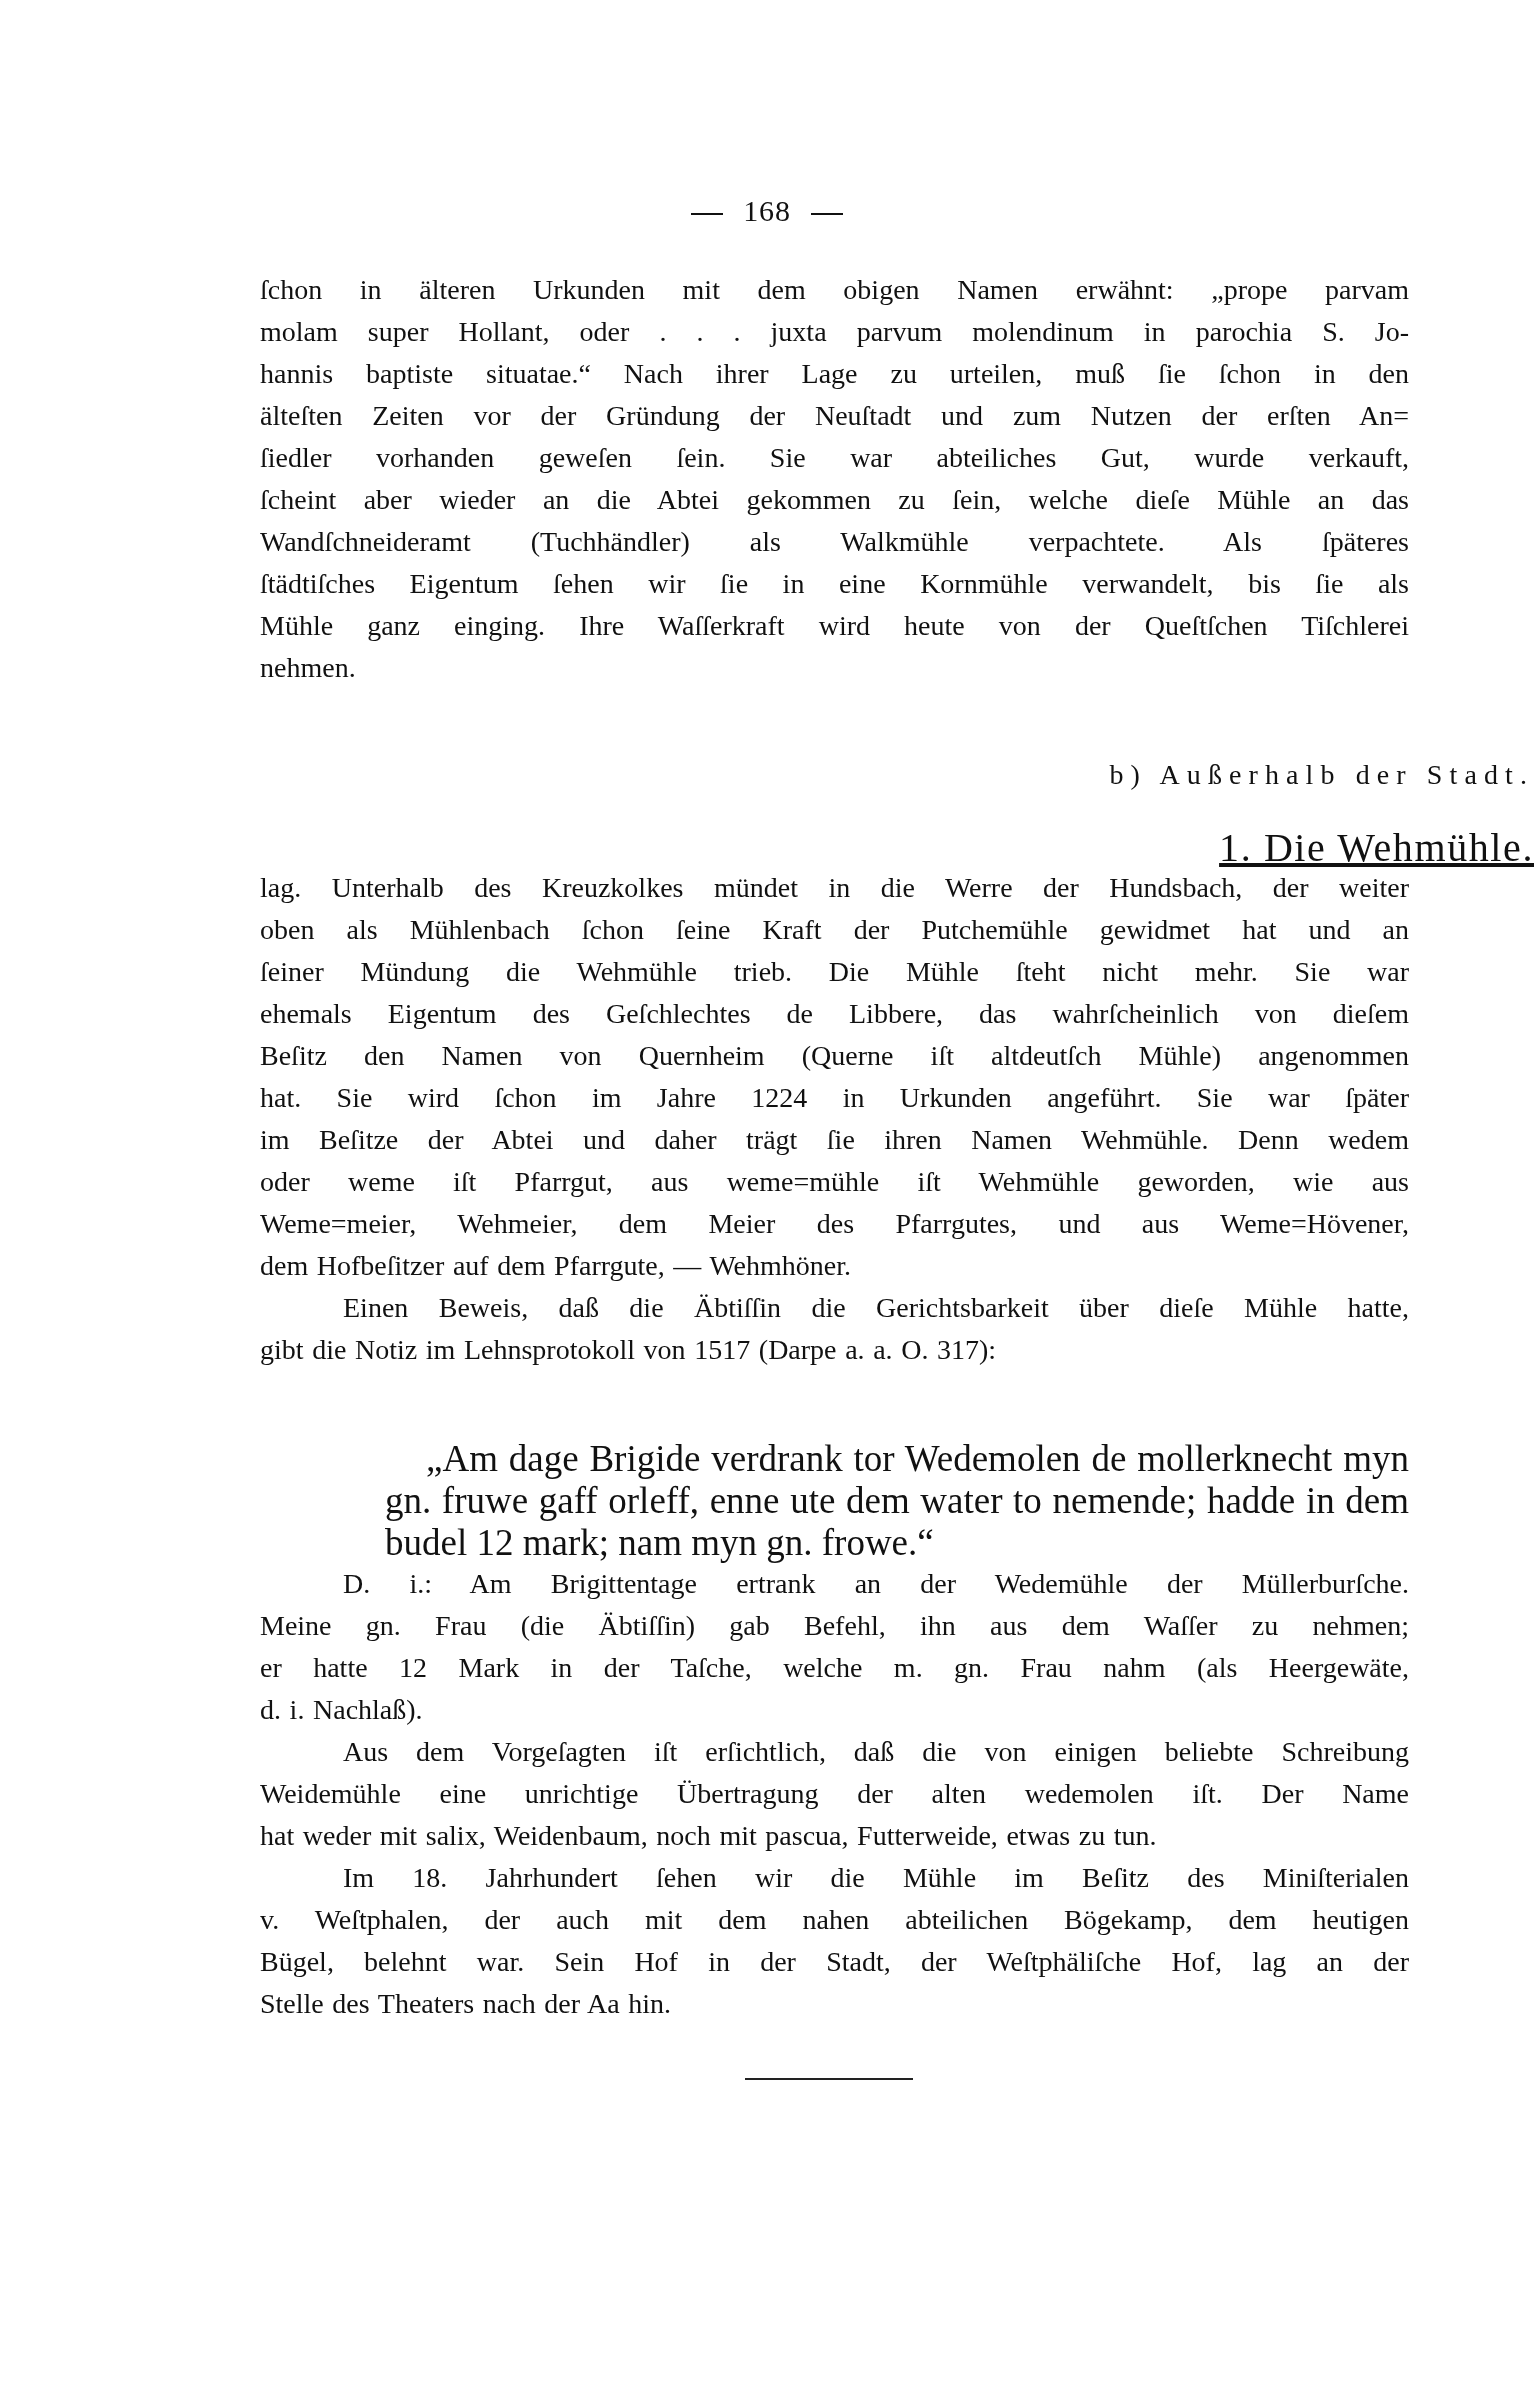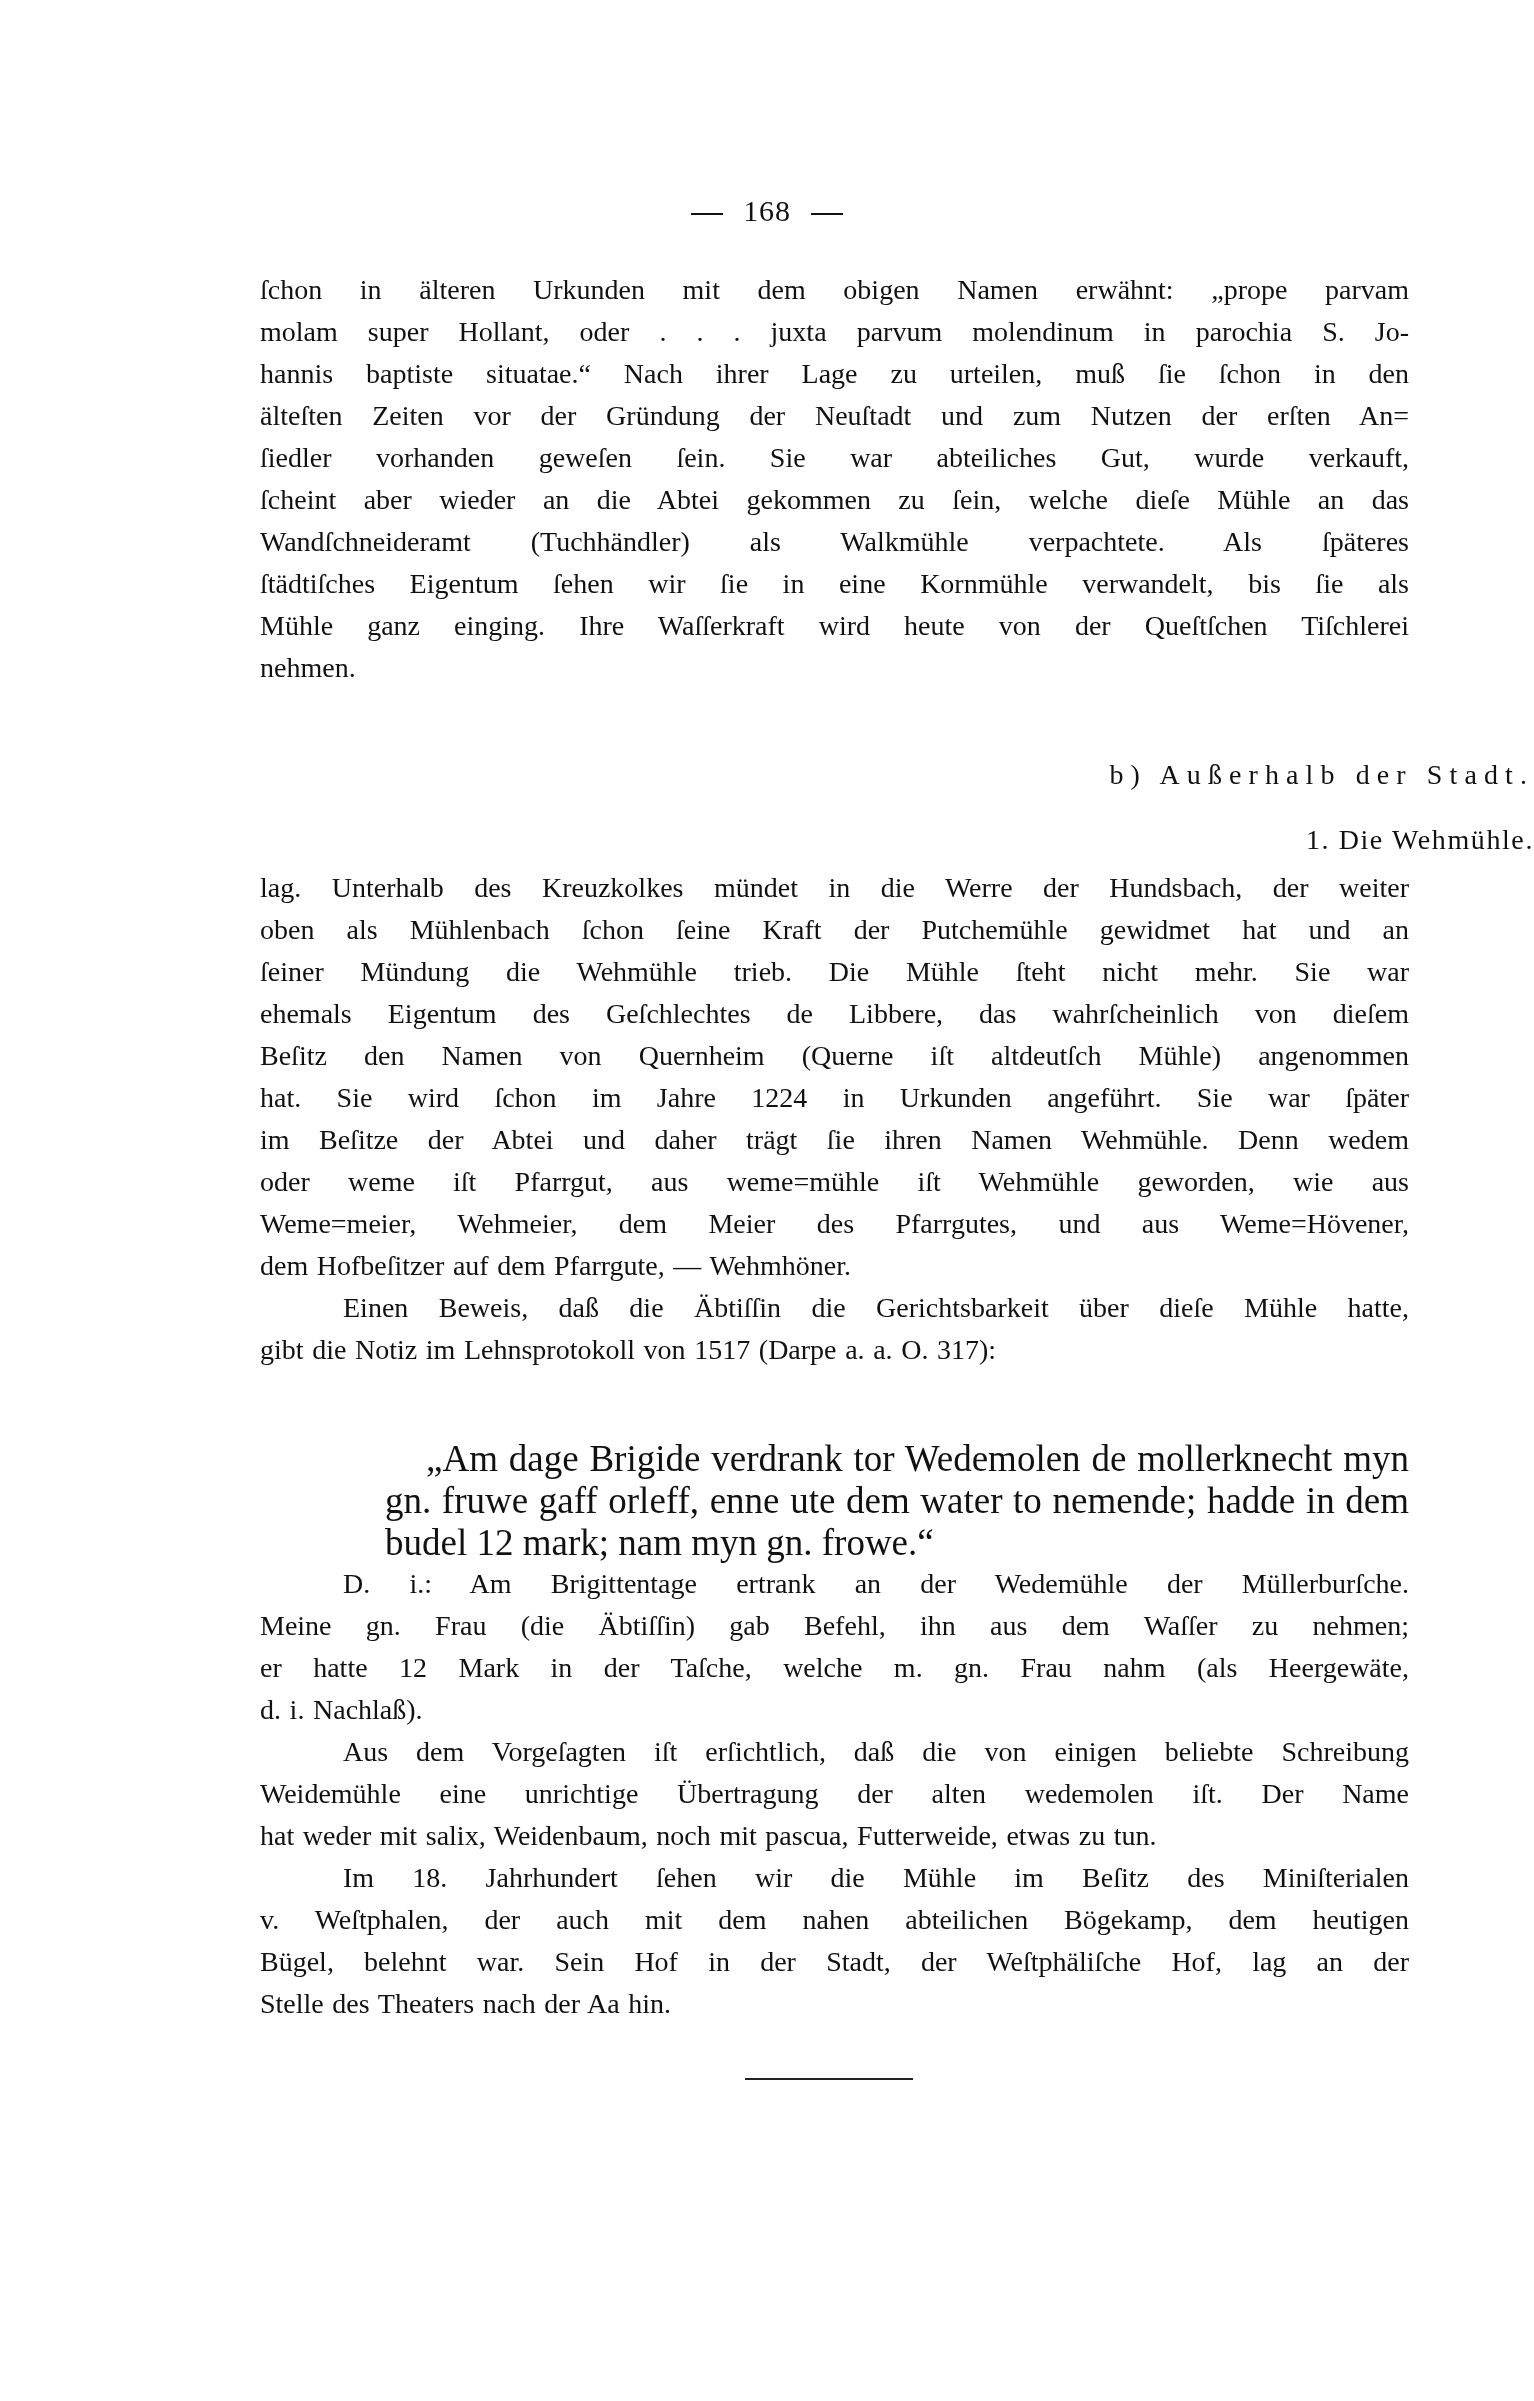--- a/index.html
+++ b/index.html
@@ -73,22 +73,23 @@
       text-align: right;
       font-family: "Liberation Serif", serif;
     }
     .heading-section {
       top: 759px;
       font-size: 28px;
       letter-spacing: 7.1px;
     }
     .heading-item {
       top: 824px;
-      font-size: 28px;
+      font-size: 40px;
       letter-spacing: 1.6px;
+      text-decoration: underline;
     }
     .block-b { top: 867px; }
     .quote {
       position: absolute;
       left: 385px;
       width: 1024px;
       font-size: 37px;
       line-height: 42px;
       font-family: "Liberation Serif", serif;
     }

